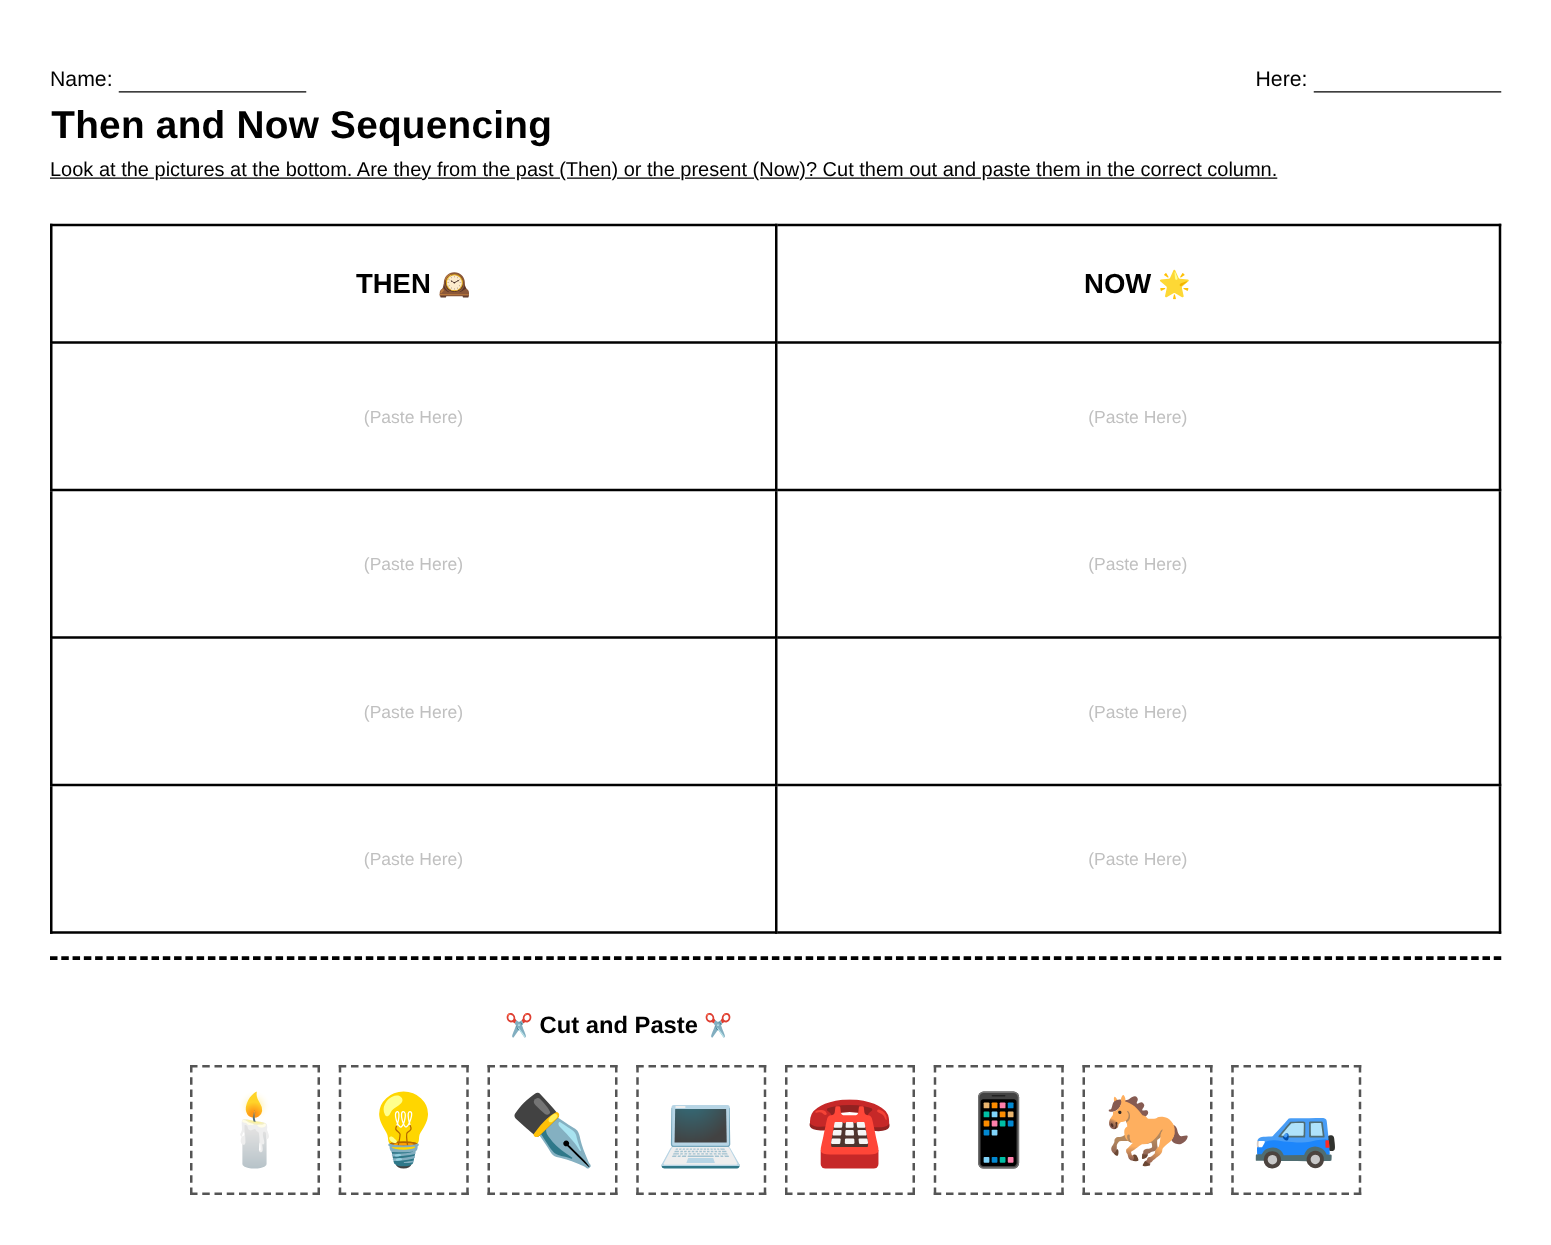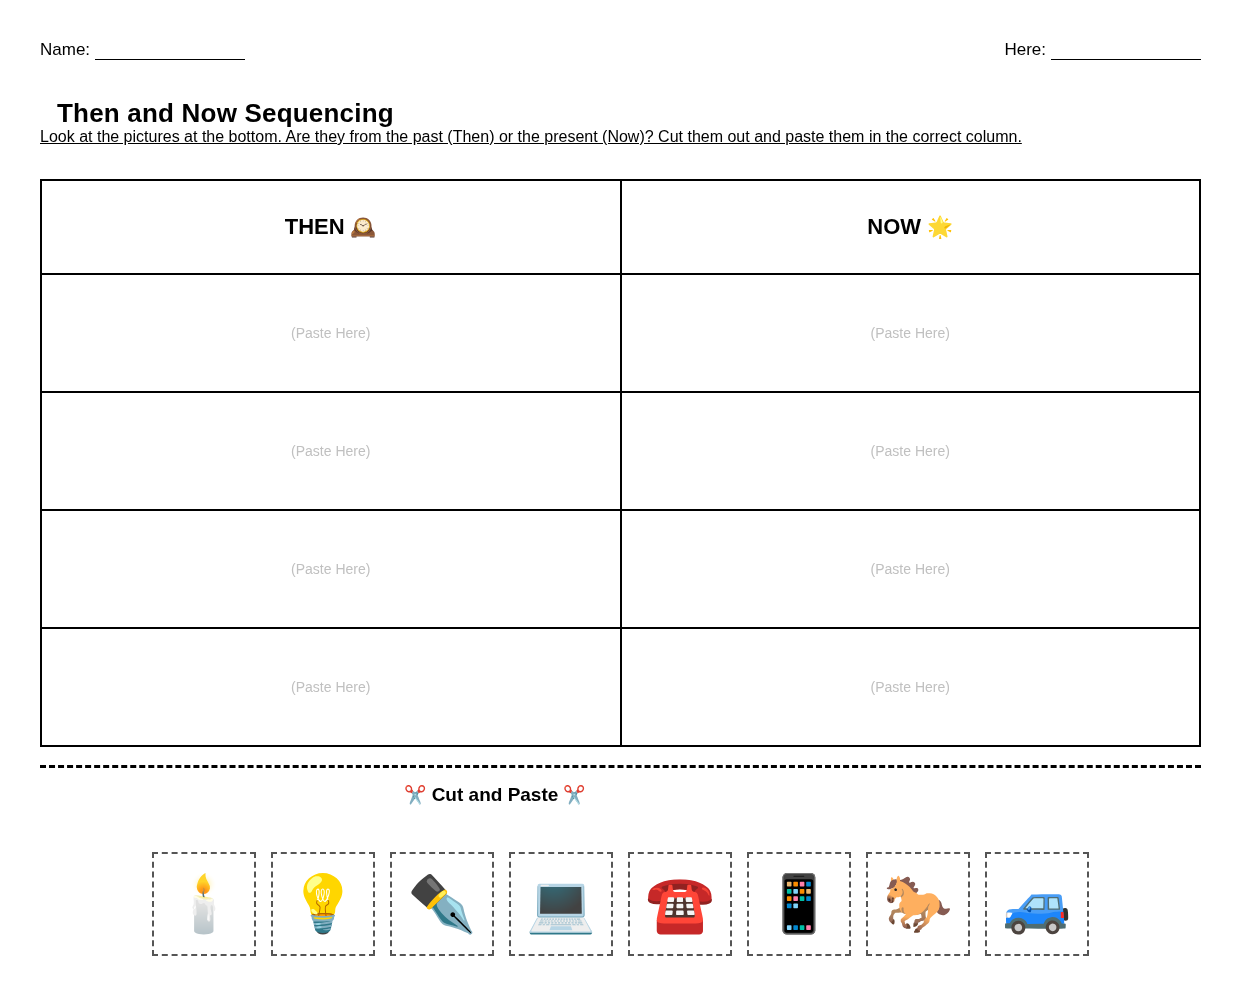--- a/index.html
+++ b/index.html
@@ -1,32 +1,32 @@
 <!DOCTYPE html>
 <html><head>
 <meta charset="utf-8">
 <style>
   html, body { margin:0; padding:0; background:#ffffff; }
   body { width:1241px; height:996px; position:relative; font-family:"Liberation Sans", sans-serif; color:#000; overflow:hidden; }
-  .hdr-row { position:absolute; top:40px; left:40px; width:1161px; height:22px; }
+  .hdr-row { position:absolute; top:54px; left:40px; width:1161px; height:22px; }
   .field { position:absolute; top:0; font-size:17px; display:flex; align-items:flex-end; }
   .field .line { display:inline-block; border-bottom:1px solid #000; margin-left:5px; height:16px; }
   .name-field { left:0; }
   .name-field .line { width:150px; }
   .date-field { right:0; }
   .date-field .line { width:150px; }
-  h1 { position:absolute; top:82px; left:41px; margin:16px; font-size:26px; font-weight:bold; letter-spacing:0.2px; }
+  h1 { position:absolute; top:82px; left:41px; margin:0; font-size:31px; font-weight:bold; letter-spacing:0.2px; }
   .instr { position:absolute; top:128px; left:40px; font-size:16px; margin:0;text-decoration:underline; }
   table.grid { position:absolute; top:179px; left:40px; width:1161px; border-collapse:collapse; table-layout:fixed; }
   table.grid th, table.grid td { border:2px solid #000; text-align:center; }
   table.grid th { height:60px; font-size:22px; font-weight:bold; padding:16px; }
   table.grid th .emoji { font-size:21px; margin-left:6px; font-weight:normal; }
   table.grid td { height:116px; color:#c0c0c0; font-size:14px; padding:0;margin-left:26px; }
   .cutline { position:absolute; top:765px; left:40px; width:1161px; border-top:3px dashed #000; height:0; }
-  .cut-title { position:absolute; top:784px; left:0; width:990px; text-align:center; font-size:19px; font-weight:bold; }
+  .cut-title { position:absolute; top:809px; left:0; width:990px; text-align:center; font-size:19px; font-weight:bold; }
   .cut-title .sc { font-weight:normal; font-size:18px; color:#b05a7a; }
   .cards { position:absolute; top:852px; left:152px; display:flex; gap:15px; }
   .card { width:100px; height:100px; border:2px dashed #555; display:flex; align-items:center; justify-content:center; font-size:56px; line-height:1; }
 </style>
 </head>
 <body>
 
 <div class="hdr-row">
   <div class="field name-field">
     <span>Name:</span>

